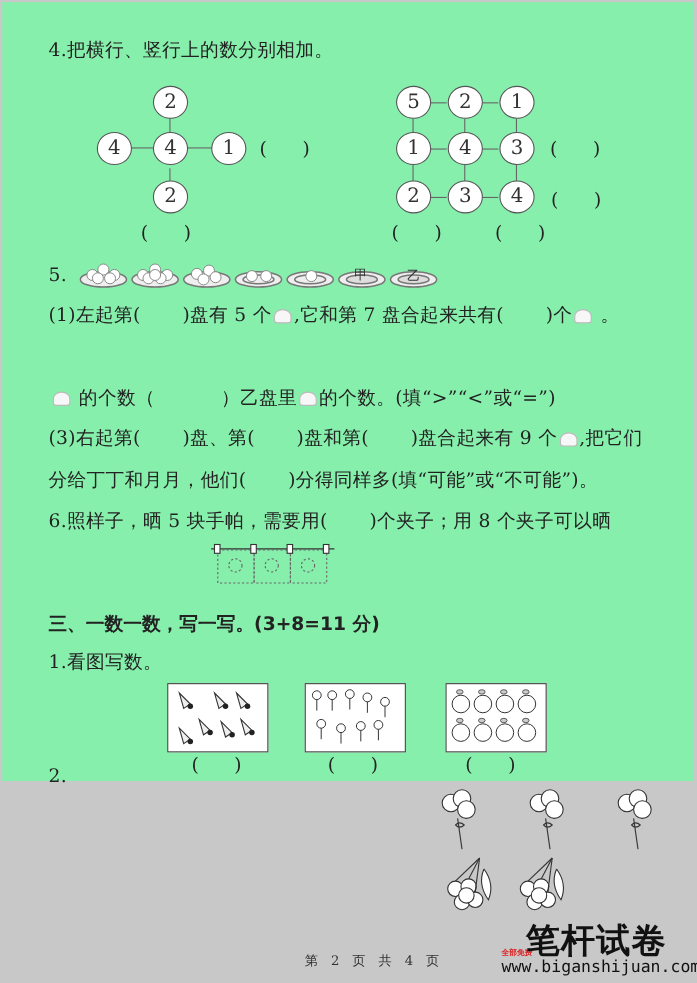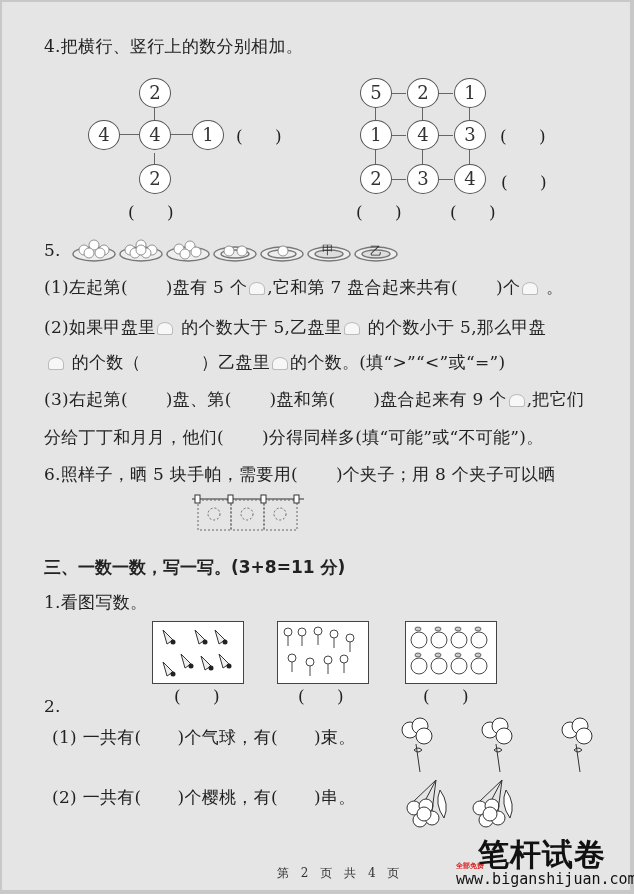--- a/index.html
+++ b/index.html
@@ -4,22 +4,22 @@
 <style>
   html, body { margin: 0; padding: 0; }
   body {
     width: 634px; height: 894px; overflow: hidden;
     background: #c8c8c8;
     font-family: "DejaVu Serif", "Liberation Serif", serif;
     color: #222;
   }
   .page {
     position: absolute; left: 2px; top: 2px;
-    width: 628px; height: 888px;
-    background: #e5e5e5;
+    width: 628px; height: 708px;
+    background: #86efac;
   }
   .abs { position: absolute; }
   .txt { font-size: 17px; line-height: 20px; white-space: nowrap; letter-spacing: 0.3px; }
   .heading { font-family: "DejaVu Sans", "Liberation Sans", sans-serif; font-weight: bold; font-size: 17px; }
   .paren { font-size: 17px; white-space: pre; }
   .circle {
     position: absolute; width: 32px; height: 30px; border: 1.3px solid #555;
     border-radius: 50%; background: #fff; box-sizing: border-box;
     font-size: 18px; line-height: 28px; text-align: center; color: #333;
   }
@@ -122,23 +122,20 @@
       </g>
       <text x="250" y="20" font-size="12" fill="#333" font-family="DejaVu Sans, sans-serif">甲</text>
       <text x="298" y="21" font-size="12" fill="#333" font-family="DejaVu Sans, sans-serif">乙</text>
     </svg>
   </div>
 
   <div class="abs txt" style="left:42px;top:275px;">
     <span>(1)左起第(</span><span style="display:inline-block;width:38px;"></span><span>)盘有 5 个</span><span class="bun"></span><span>,它和第 7 盘合起来共有(</span><span style="display:inline-block;width:38px;"></span><span>)个</span><span class="bun"></span><span> 。</span>
   </div>
 
-  <div class="abs txt" style="left:42px;top:315px;">
-    <span>(2)如果甲盘里</span><span class="bun"></span><span> 的个数大于 5,乙盘里</span><span class="bun"></span><span> 的个数小于 5,那么甲盘</span>
-  </div>
 
   <div class="abs txt" style="left:44px;top:350px;">
     <span class="bun"></span><span> 的个数（</span><span style="display:inline-block;width:60px;"></span><span>）乙盘里</span><span class="bun"></span><span>的个数。(填“&gt;”“&lt;”或“=”)</span>
   </div>
 
   <div class="abs txt" style="left:42px;top:387px;text-align:center;">
     <span>(3)右起第(</span><span style="display:inline-block;width:38px;"></span><span>)盘、第(</span><span style="display:inline-block;width:38px;"></span><span>)盘和第(</span><span style="display:inline-block;width:38px;"></span><span>)盘合起来有 9 个</span><span class="bun"></span><span>,把它们</span>
   </div>
 
   <div class="abs txt" style="left:42px;top:425px;">
@@ -243,23 +240,20 @@
       </g>
     </svg>
   </div>
 
   <div class="abs paren" style="left:172px;top:684px;">(      )</div>
   <div class="abs paren" style="left:296px;top:684px;">(      )</div>
   <div class="abs paren" style="left:421px;top:684px;">(      )</div>
 
   <div class="abs txt" style="left:42px;top:694px;">2.</div>
 
-  <div class="abs txt" style="left:50px;top:725px;">
-    <span>(1) 一共有(</span><span style="display:inline-block;width:36px;"></span><span>)个气球，有(</span><span style="display:inline-block;width:36px;"></span><span>)束。</span>
-  </div>
   <div class="abs" style="left:392px;top:714px;width:220px;height:60px;">
     <svg width="220" height="60" viewBox="0 0 220 60">
       <g fill="#fff" stroke="#333" stroke-width="1">
         <circle cx="16" cy="14" r="8"></circle>
           <circle cx="26" cy="10" r="8"></circle>
           <circle cx="30" cy="20" r="8"></circle>
         <circle cx="96" cy="14" r="8"></circle>
           <circle cx="106" cy="10" r="8"></circle>
           <circle cx="110" cy="20" r="8"></circle>
         <circle cx="176" cy="14" r="8"></circle>
@@ -270,23 +264,20 @@
         <path d="M22 28 L26 56"></path>
           <path d="M102 28 L106 56"></path>
           <path d="M182 28 L186 56"></path>
         <path d="M20 34 q4 -4 8 0 q-4 4 -8 0"></path>
           <path d="M100 34 q4 -4 8 0 q-4 4 -8 0"></path>
           <path d="M180 34 q4 -4 8 0 q-4 4 -8 0"></path>
       </g>
     </svg>
   </div>
 
-  <div class="abs txt" style="left:50px;top:785px;">
-    <span>(2) 一共有(</span><span style="display:inline-block;width:36px;"></span><span>)个樱桃，有(</span><span style="display:inline-block;width:36px;"></span><span>)串。</span>
-  </div>
   <div class="abs" style="left:400px;top:776px;width:130px;height:52px;">
     <svg width="130" height="52" viewBox="0 0 130 52">
       <g fill="#fff" stroke="#333" stroke-width="1">
         <circle cx="12" cy="30" r="7"></circle>
           <circle cx="24" cy="28" r="7"></circle>
           <circle cx="18" cy="42" r="7"></circle>
           <circle cx="30" cy="40" r="7"></circle>
           <circle cx="22" cy="36" r="7"></circle>
         <circle cx="78" cy="30" r="7"></circle>
           <circle cx="90" cy="28" r="7"></circle>

